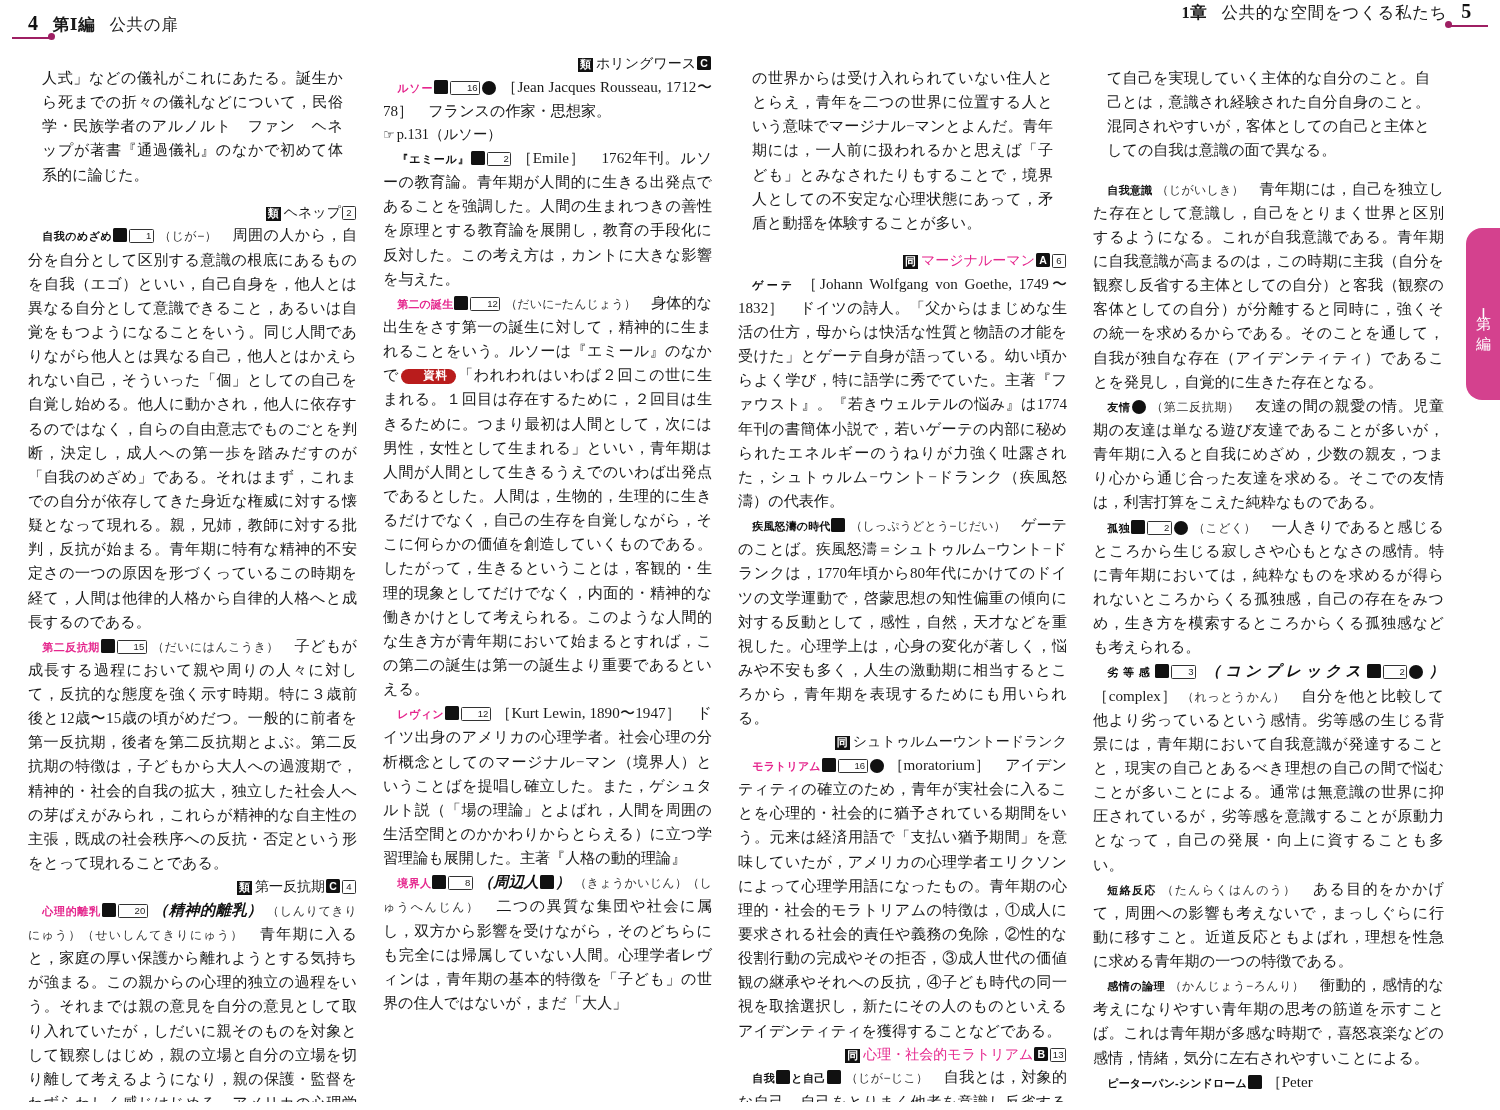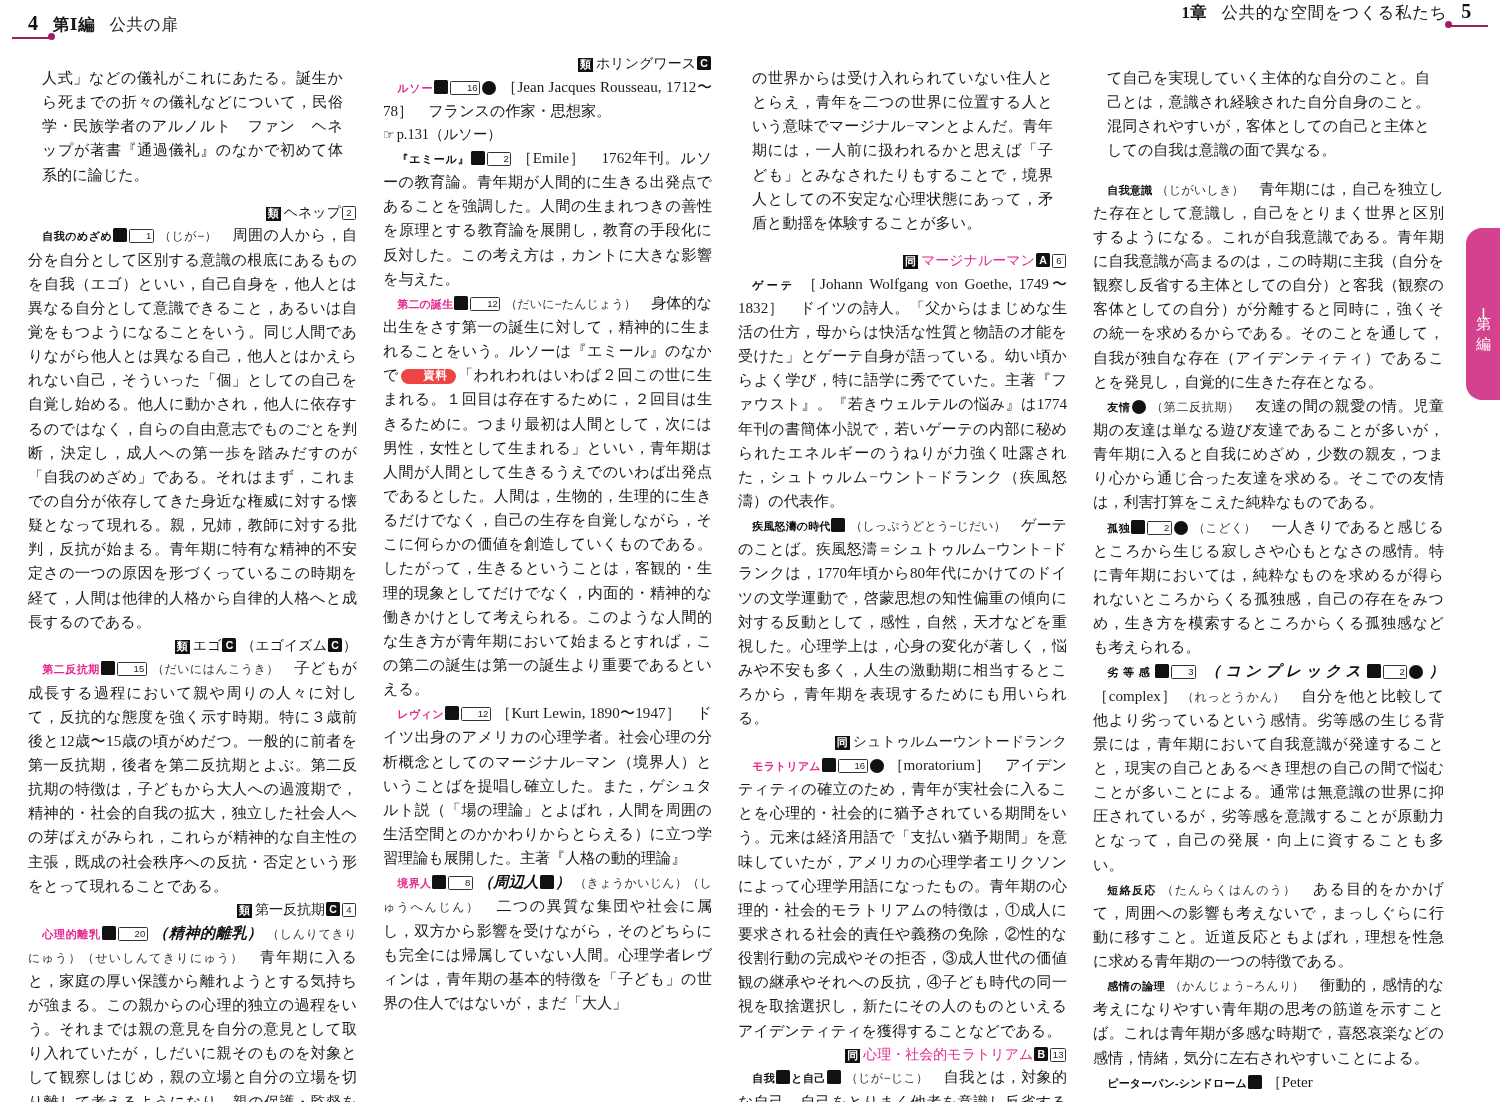--- a/index.html
+++ b/index.html
@@ -146,21 +146,21 @@
   
   .b-lab {
     background: #111; color: #fff;
     font-size: 11px; padding: 1px 2px 2px 2px;
     margin: 0 3px 0 0;
     line-height: 1;
     vertical-align: 0px;
   }
   
   .b-pill {
-    background: #ef4444; color: #fff;
+    background: #b91c1c; color: #fff;
     font-size: 11.5px;
     padding: 1.5px 8px 2.5px 8px;
     border-radius: 9px;
     margin: 0 2px;
     letter-spacing: .05em;
   }
   
   .b-hand {
     font-family: "DejaVu Sans", sans-serif;
     font-size: 13px; color: #111;
@@ -198,21 +198,20 @@
   </div>
 </div>
 
 <div class="sidetab">第Ⅰ編</div>
 
 <div class="cols" id="cols">
     <div class="col">
       <p class="cont">人式」などの儀礼がこれにあたる。誕生から死までの折々の儀礼などについて，民俗学・民族学者のアルノルト゠ファン゠ヘネップが著書『通過儀礼』のなかで初めて体系的に論じた。</p>
       <p class="xref"><span class="bdg b-lab">類</span><span class="kw">ヘネップ</span><span class="bdg b-box">2</span></p>
       <p class="body-para"><span class="hw hw-black">自我のめざめ</span><span class="bdg b-solid">B</span><span class="bdg b-box">1</span> <span class="yomi">（じが−）</span>　周囲の人から，自分を自分として区別する意識の根底にあるものを自我（エゴ）といい，自己自身を，他人とは異なる自分として意識できること，あるいは自覚をもつようになることをいう。同じ人間でありながら他人とは異なる自己，他人とはかえられない自己，そういった「個」としての自己を自覚し始める。他人に動かされ，他人に依存するのではなく，自らの自由意志でものごとを判断，決定し，成人への第一歩を踏みだすのが「自我のめざめ」である。それはまず，これまでの自分が依存してきた身近な権威に対する懐疑となって現れる。親，兄姉，教師に対する批判，反抗が始まる。青年期に特有な精神的不安定さの一つの原因を形づくっているこの時期を経て，人間は他律的人格から自律的人格へと成長するのである。</p>
-      <p class="xref"><span class="bdg b-lab">類</span><span class="kw">エゴ</span><span class="bdg b-solid">C</span><span class="kw"> （エゴイズム</span><span class="bdg b-solid">C</span><span class="kw">）</span></p>
       <p class="body-para"><span class="hw hw-pink">第二反抗期</span><span class="bdg b-solid">A</span><span class="bdg b-box">15</span> <span class="yomi">（だいにはんこうき）</span>　子どもが成長する過程において親や周りの人々に対して，反抗的な態度を強く示す時期。特に３歳前後と12歳〜15歳の頃がめだつ。一般的に前者を第一反抗期，後者を第二反抗期とよぶ。第二反抗期の特徴は，子どもから大人への過渡期で，精神的・社会的自我の拡大，独立した社会人への芽ばえがみられ，これらが精神的な自主性の主張，既成の社会秩序への反抗・否定という形をとって現れることである。</p>
       <p class="xref"><span class="bdg b-lab">類</span><span class="kw">第一反抗期</span><span class="bdg b-solid">C</span><span class="bdg b-box">4</span></p>
       <p class="body-para"><span class="hw hw-pink">心理的離乳</span><span class="bdg b-solid">A</span><span class="bdg b-box">20</span> <span class="alt">（精神的離乳）</span> <span class="yomi">（しんりてきりにゅう）（せいしんてきりにゅう）</span>　青年期に入ると，家庭の厚い保護から離れようとする気持ちが強まる。この親からの心理的独立の過程をいう。それまでは親の意見を自分の意見として取り入れていたが，しだいに親そのものを対象として観察しはじめ，親の立場と自分の立場を切り離して考えるようになり，親の保護・監督をわずらわしく感じはじめる。アメリカの心理学者ホリングワー</p>
     </div>
     <div class="col">
       <p class="xref"><span class="bdg b-lab">類</span><span class="kw">ホリングワース</span><span class="bdg b-solid">C</span></p>
       <p class="body-para"><span class="hw hw-pink">ルソー</span><span class="bdg b-solid">A</span><span class="bdg b-box">16</span><span class="bdg b-circ">N</span> <span class="latin">［Jean Jacques Rousseau, 1712〜78］</span>　フランスの作家・思想家。</p>
       <p class="seealso"><span class="b-hand">☞</span><span class="latin">p.131（ルソー）</span></p>
       <p class="body-para"><span class="hw hw-black">『エミール』</span><span class="bdg b-solid">A</span><span class="bdg b-box">2</span> <span class="latin">［Emile］</span>　1762年刊。ルソーの教育論。青年期が人間的に生きる出発点であることを強調した。人間の生まれつきの善性を原理とする教育論を展開し，教育の手段化に反対した。この考え方は，カントに大きな影響を与えた。</p>
       <p class="body-para"><span class="hw hw-pink">第二の誕生</span><span class="bdg b-solid">A</span><span class="bdg b-box">12</span> <span class="yomi">（だいに−たんじょう）</span>　身体的な出生をさす第一の誕生に対して，精神的に生まれることをいう。ルソーは『エミール』のなかで<span class="bdg b-pill">資料</span>「われわれはいわば２回この世に生まれる。１回目は存在するために，２回目は生きるために。つまり最初は人間として，次には男性，女性として生まれる」といい，青年期は人間が人間として生きるうえでのいわば出発点であるとした。人間は，生物的，生理的に生きるだけでなく，自己の生存を自覚しながら，そこに何らかの価値を創造していくものである。したがって，生きるということは，客観的・生理的現象としてだけでなく，内面的・精神的な働きかけとして考えられる。このような人間的な生き方が青年期において始まるとすれば，この第二の誕生は第一の誕生より重要であるといえる。</p>

